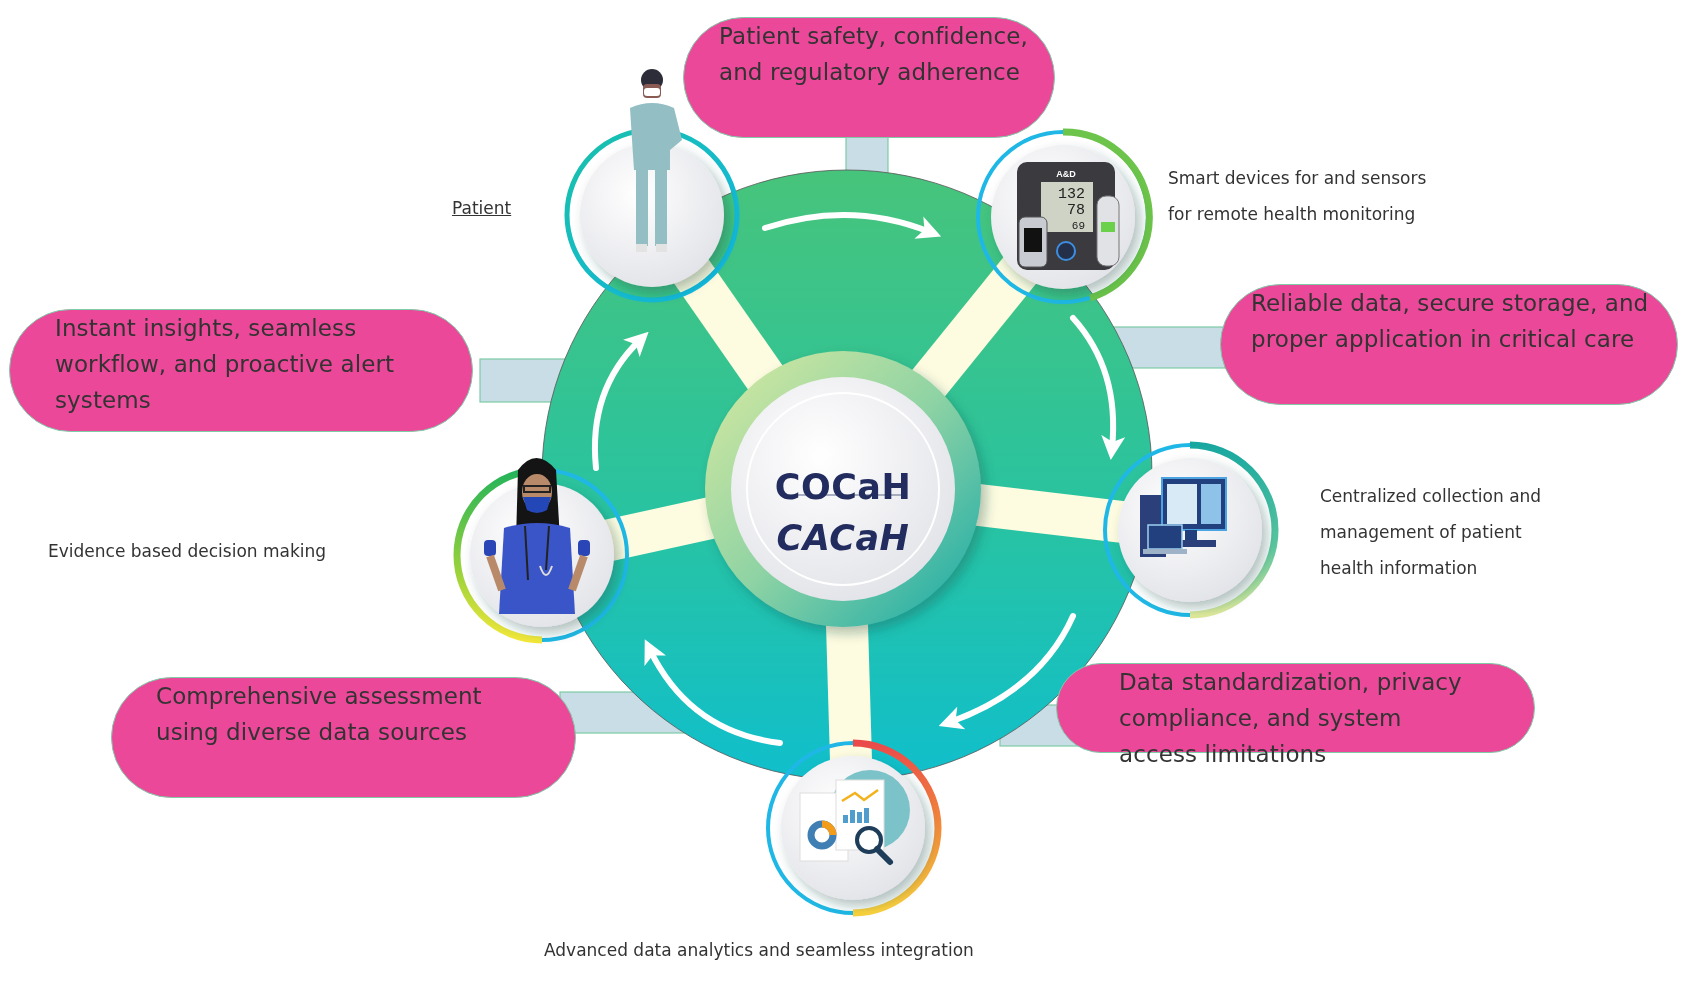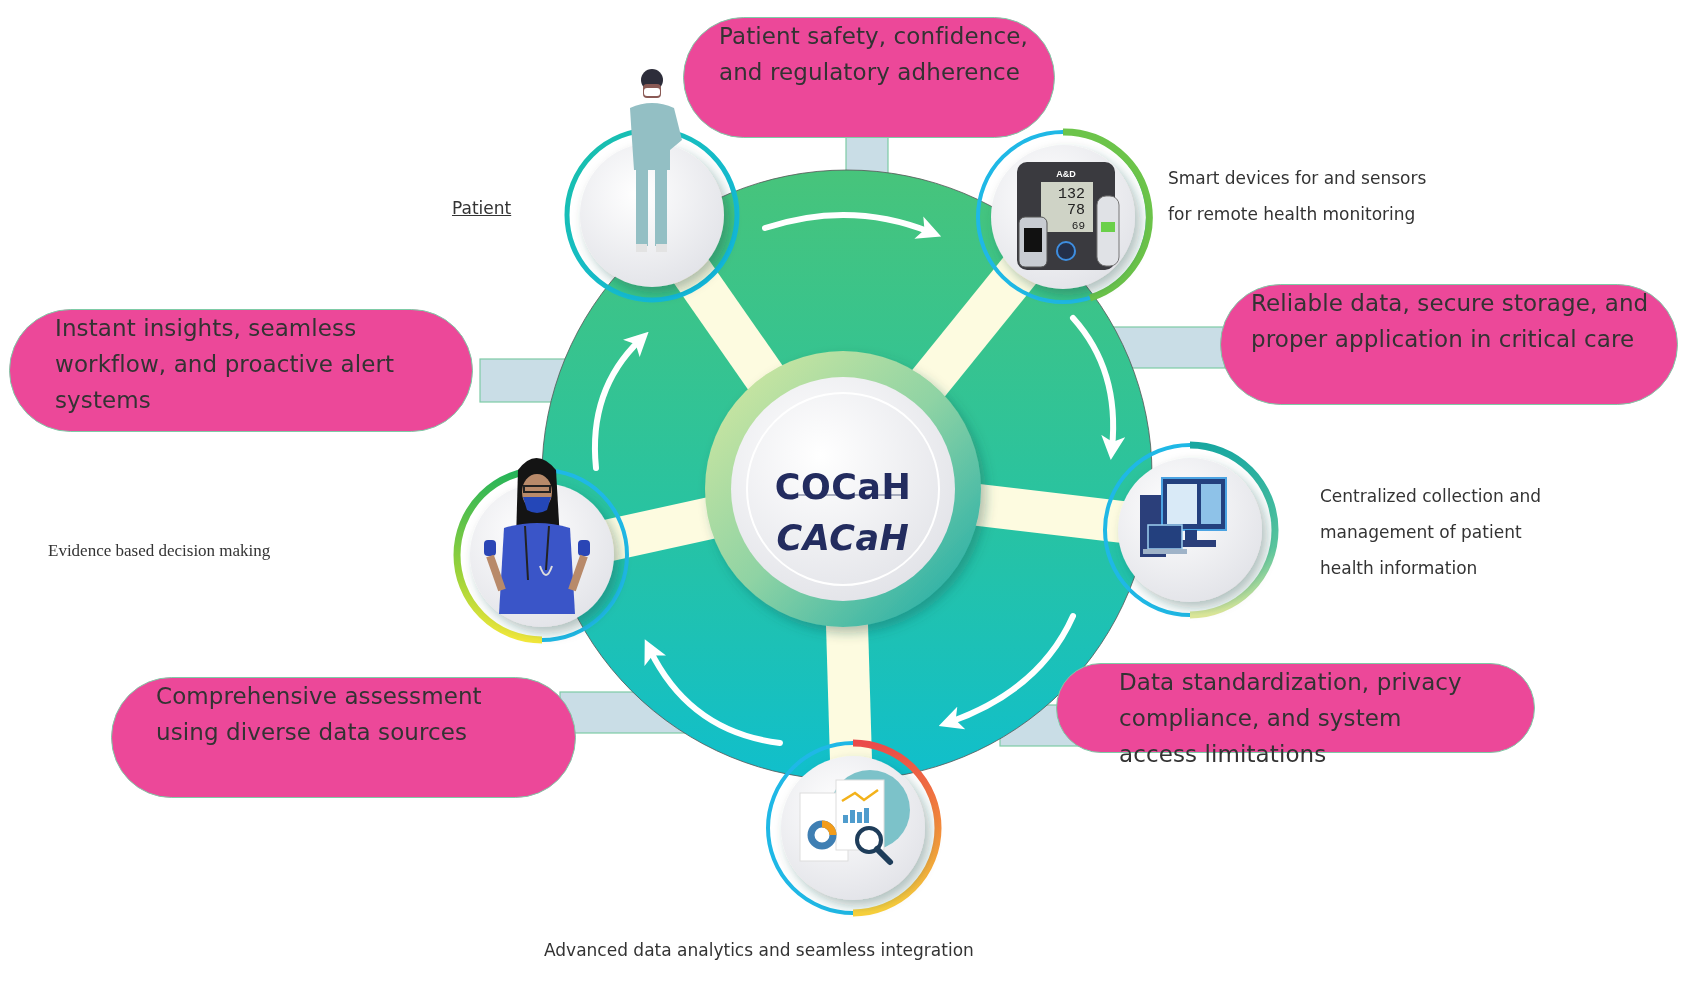--- a/index.html
+++ b/index.html
@@ -212,13 +212,13 @@
 systems</span>
 </div>
 
 <div class="label" style="left:452px; top:190px;text-decoration:underline;">Patient</div>
 <div class="label" style="left:1168px; top:160px;">Smart devices for and sensors
 for remote health monitoring</div>
 <div class="label" style="left:1292px; top:478px;margin-left:28px;">Centralized collection and
 management of patient
 health information</div>
 <div class="label" style="left:544px; top:932px;">Advanced data analytics and seamless integration</div>
-<div class="label" style="left:48px; top:533px;font-family:Liberation Serif, serif;">Evidence based decision making</div>
+<div class="label" style="left:48px; top:533px;">Evidence based decision making</div>
 
 </body></html>

